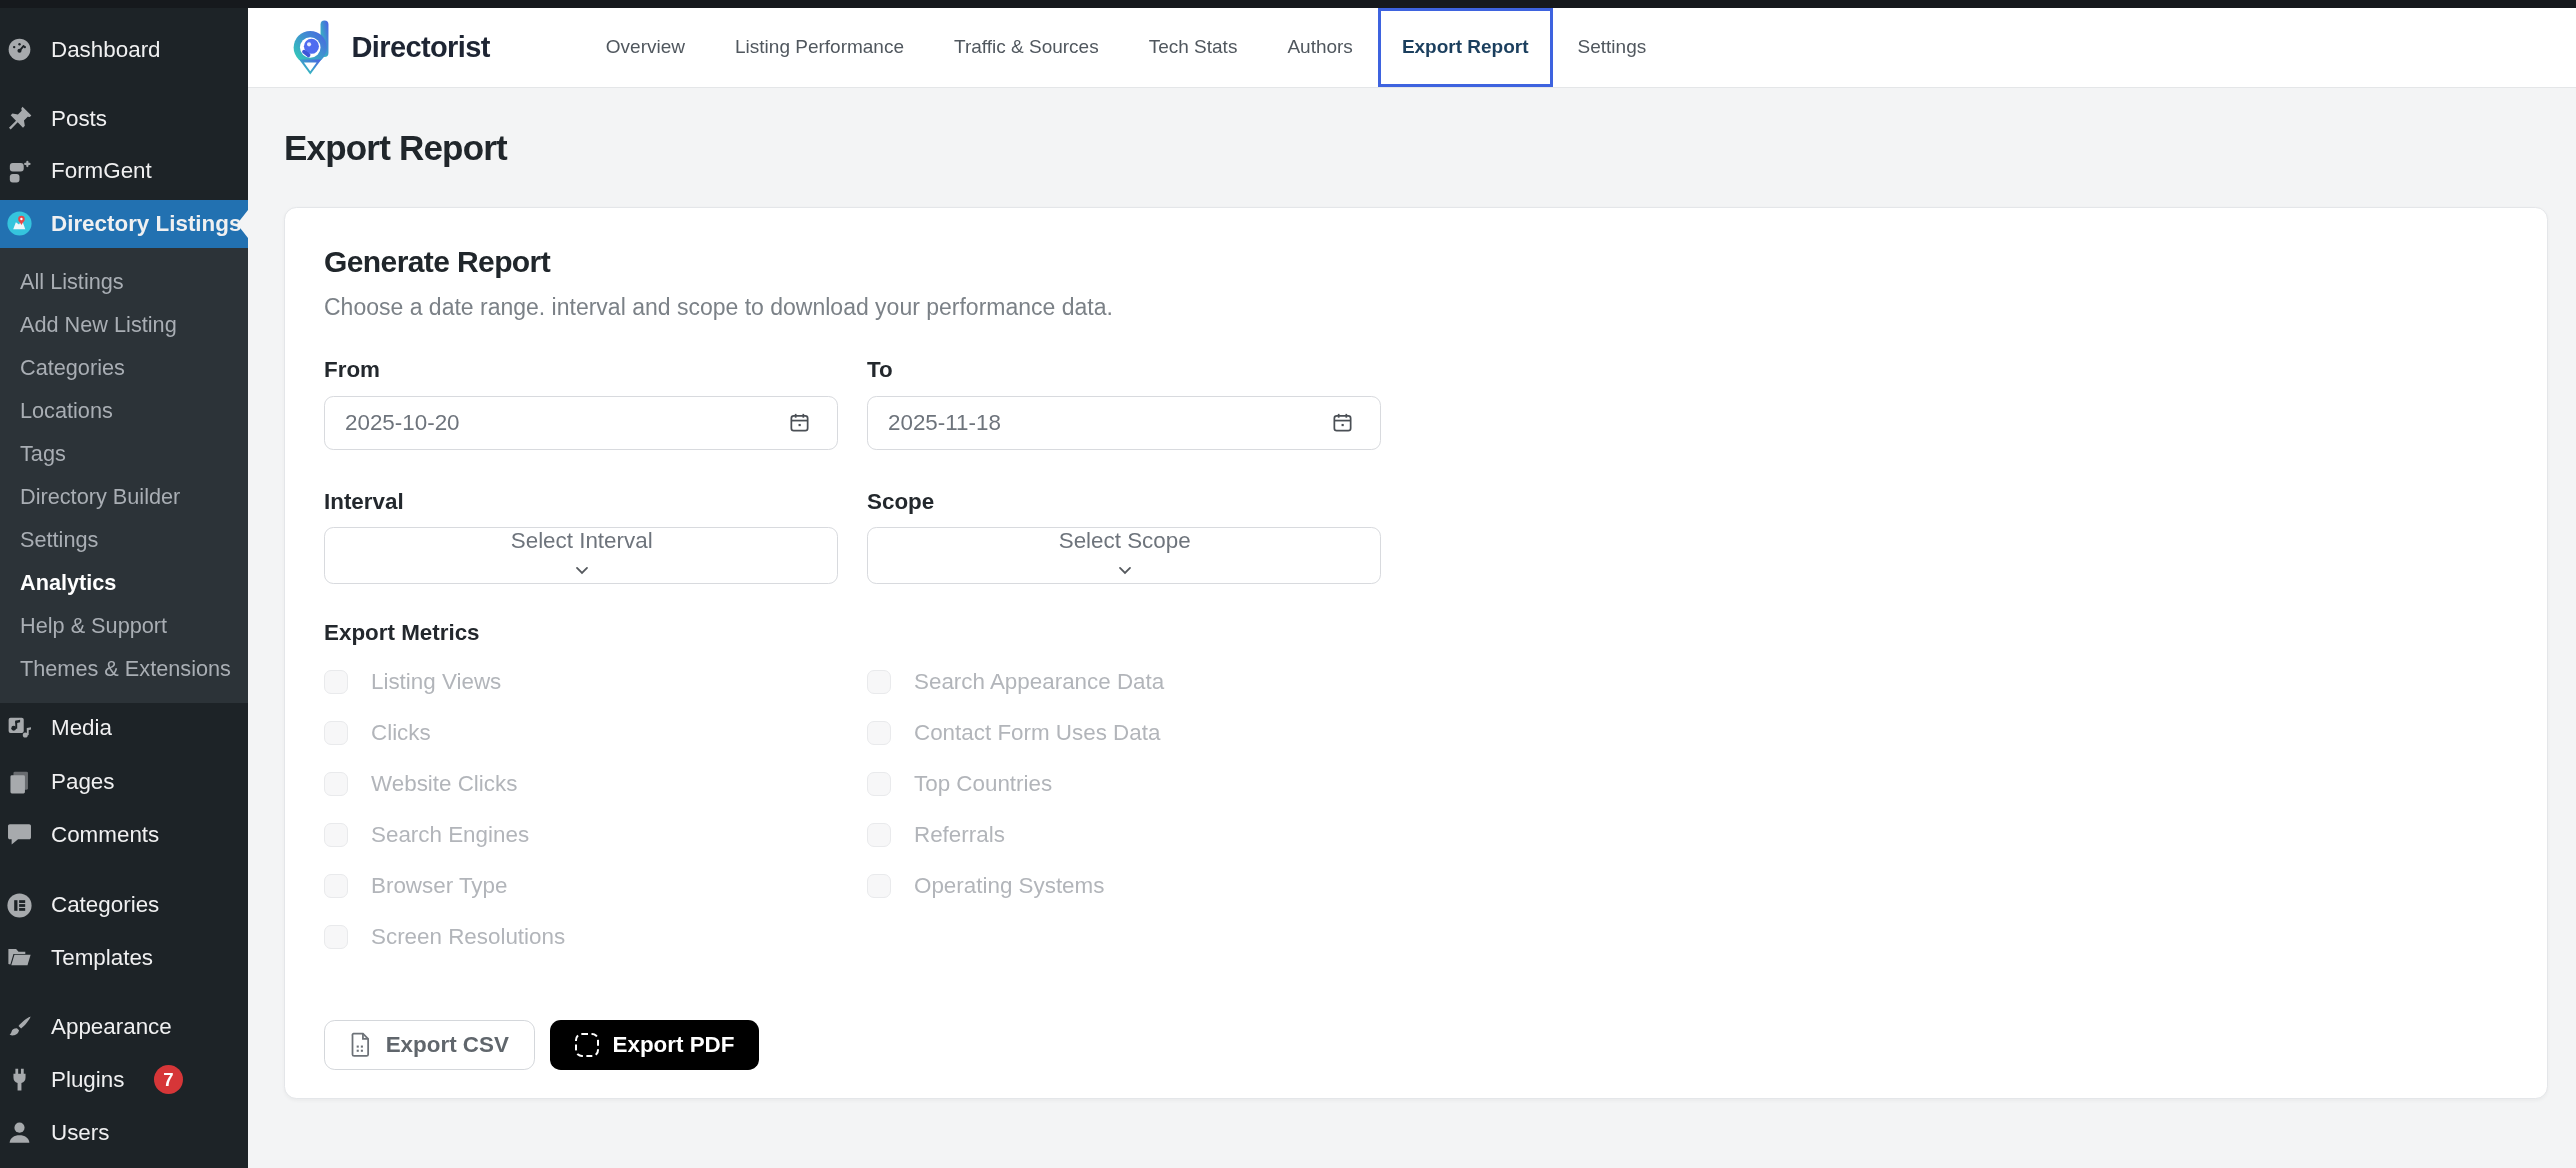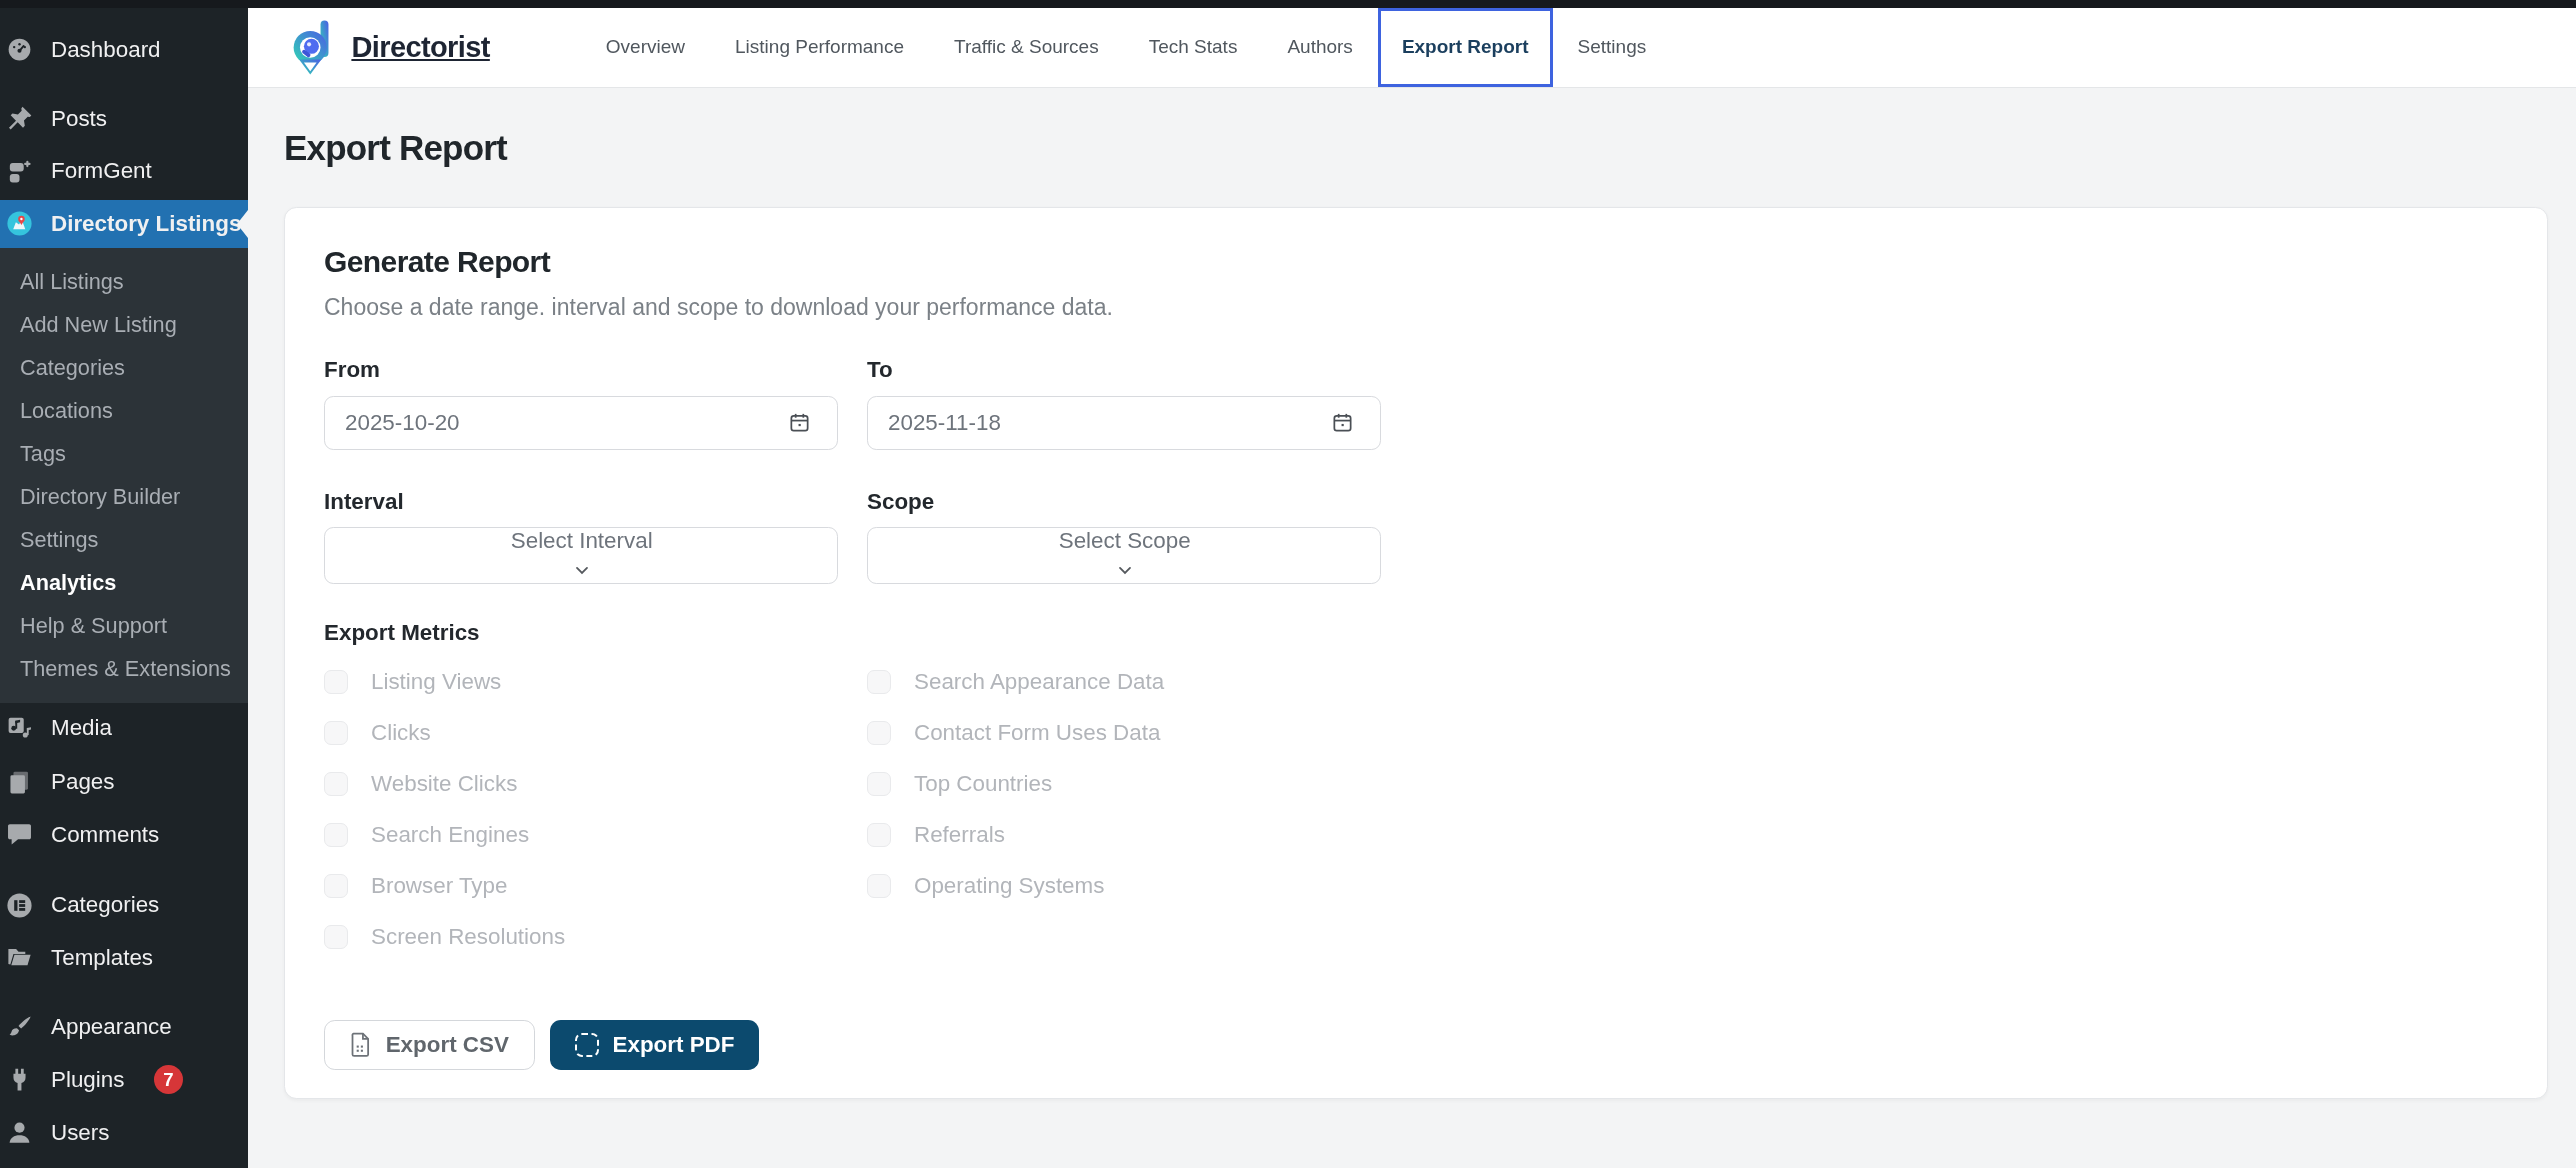--- a/index.html
+++ b/index.html
@@ -45,21 +45,21 @@
   }
 
   
   .main { flex:1; display:flex; flex-direction:column; padding-top:7.7px; min-width:0; }
   .header {
     height:80px; background:#ffffff; display:flex; align-items:stretch;
     padding-left:43px; border-bottom:0.8px solid #e4e6e8; flex-shrink:0;
   }
   .brand { display:flex; align-items:center; gap:12.4px; margin-right:91px; }
   .brand-logo { width:48px; height:57px; }
-  .brand-name { font-size:29px; font-weight:800; color:#1e2533; letter-spacing:-0.6px;text-decoration:underline; }
+  .brand-name { font-size:29px; font-weight:800; color:#1e2533; letter-spacing:-0.6px; }
   .nav { display:flex; align-items:stretch; }
   .tab {
     font-size:19px; color:#50575e; padding:0 25px; display:flex; align-items:center;
     cursor:pointer; white-space:nowrap;
   }
   .tab.active {
     border:3.9px solid #3e63df; color:#1b3f5e; font-weight:700; padding:0 21px;
   }
 
   .content { flex:1; background:#f3f4f5; padding:40px 28px 0 36px; }
@@ -99,21 +99,21 @@
   }
   .m-label { font-size:22.4px; color:#b2b5ba; white-space:nowrap; }
 
   .btn-row { display:flex; gap:14.7px; margin-top:45px; }
   .btn {
     height:50px; border-radius:10.8px; font-size:22.4px; font-weight:600;
     display:inline-flex; align-items:center; gap:14px; padding:0 25px; cursor:pointer;
     font-family:"Liberation Sans", sans-serif;
   }
   .btn-csv { background:#ffffff; border:1.5px solid #d4d7db; color:#60666c; }
-  .btn-pdf { background:#0c4a6e; border:none; color:#ffffff; }
+  .btn-pdf { background:#000000; border:none; color:#ffffff; }
   .dash-ico { width:24px; height:24px; border:2.3px dashed #ffffff; border-radius:7px; display:inline-block; }
 </style>
 </head>
 <body>
 
 <div class="topstrip"></div>
 
 <div class="app">
 
   <div class="sidebar">

